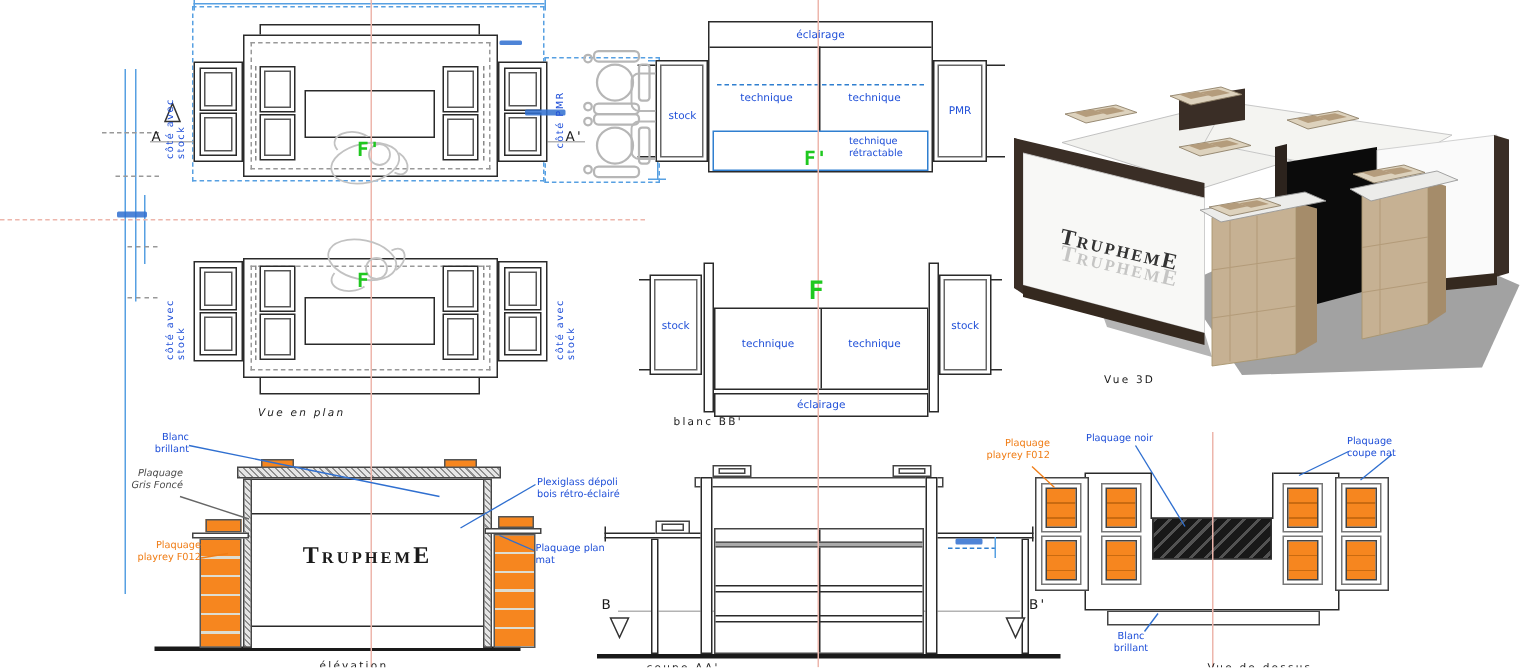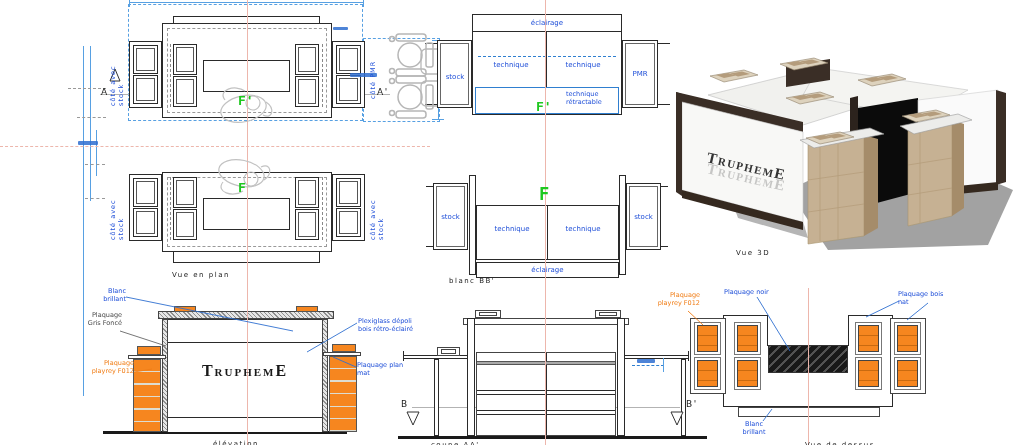--- a/index.html
+++ b/index.html
@@ -5,21 +5,21 @@
   html,body{margin:0;padding:0;background:#fff;}
   #canvas{position:relative;width:1024px;height:445px;background:#ffffff;overflow:hidden;
           font-family:"DejaVu Sans",sans-serif;}
   .abs{position:absolute;box-sizing:border-box;}
   .box{position:absolute;box-sizing:border-box;border:1.5px solid #2a2a2a;background:#fff;}
   .thin{border-width:1px;border-color:#444;}
   .noFill{background:transparent;}
   .ln{position:absolute;background:#2a2a2a;}
   .gln{position:absolute;background:#b3b3b3;}
   .lbl{position:absolute;font-size:6.5px;line-height:1.2;color:#1f4fd8;z-index:8;}
-  .or{color:#f07d16;} .gy{color:#4a4a4a;}
+  .or{color:#f07d16;} .gy{color:#4a4a4a;font-style:italic;}
   .ra{text-align:right;} .ctr{text-align:center;}
   .vert{writing-mode:vertical-rl;transform:rotate(180deg);letter-spacing:1px;}
   .grn{position:absolute;color:#1fc81f;font-weight:bold;font-size:13px;
        font-family:"DejaVu Sans Mono",monospace;z-index:8;}
   .cap{position:absolute;font-size:7px;color:#1a1a1a;letter-spacing:1.5px;z-index:8;}
   .dashB{position:absolute;box-sizing:border-box;border:1px dashed #57a0e2;}
   .dashT{position:absolute;border-top:1px dashed #57a0e2;}
   .dashG{position:absolute;border-top:1px dashed #999;}
   .dashV{position:absolute;border-left:1px dashed #888;}
   .cld{position:absolute;border-left:1px solid #edb6ac;z-index:6;}
@@ -111,21 +111,21 @@
     <div class="cab" style="left:336px;top:208px;width:25px;height:29px;"></div>
     <div class="dashV" style="left:170px;top:177px;height:63px;"></div>
     <div class="cab" style="left:173px;top:177px;width:24px;height:31px;"></div>
     <div class="cab" style="left:173px;top:209px;width:24px;height:31px;"></div>
     <div class="dashV" style="left:322px;top:177px;height:63px;"></div>
     <div class="cab" style="left:295px;top:177px;width:24px;height:31px;"></div>
     <div class="cab" style="left:295px;top:209px;width:24px;height:31px;"></div>
     <div class="grn" style="left:238px;top:180px;">F</div>
     <div class="lbl vert" style="left:110px;top:178px;height:62px;">côté avec stock</div>
     <div class="lbl vert" style="left:370px;top:178px;height:62px;">côté avec stock</div>
-    <div class="cap" style="left:172px;top:271px;">Vue en plan</div>
+    <div class="cap" style="left:172px;top:271px;font-style:italic;">Vue en plan</div>
   </div>
 
   <div>
     <div class="ln" style="left:425px;top:43px;width:12px;height:1px;"></div>
     <div class="ln" style="left:425px;top:104px;width:12px;height:1px;"></div>
     <div class="box" style="left:437px;top:40px;width:35px;height:68px;">
       <div class="abs" style="position:absolute;inset:2px;border:1px solid #666;"></div>
     </div>
     <div class="lbl" style="left:441px;top:73px;width:28px;text-align:center;font-size:7px;">stock</div>
     <div class="box" style="left:472px;top:14px;width:150px;height:101px;"></div>
@@ -307,21 +307,21 @@
     <div class="cabo" style="left:694px;top:322px;width:27px;height:33px;"></div>
     <div class="cabo" style="left:694px;top:357px;width:27px;height:33px;"></div>
     <div class="cabo" style="left:734px;top:322px;width:27px;height:33px;"></div>
     <div class="cabo" style="left:734px;top:357px;width:27px;height:33px;"></div>
     <div class="cabo" style="left:855px;top:322px;width:27px;height:33px;"></div>
     <div class="cabo" style="left:855px;top:357px;width:27px;height:33px;"></div>
     <div class="cabo" style="left:894px;top:322px;width:27px;height:33px;"></div>
     <div class="cabo" style="left:894px;top:357px;width:27px;height:33px;"></div>
     <div class="lbl ra or" style="left:652px;top:292px;width:48px;">Plaquage playrey F012</div>
     <div class="lbl" style="left:724px;top:289px;width:60px;">Plaquage noir</div>
-    <div class="lbl" style="left:898px;top:291px;width:50px;">Plaquage bois nat</div>
+    <div class="lbl" style="left:898px;top:291px;width:50px;">Plaquage coupe nat</div>
     <div class="lbl ctr" style="left:733px;top:421px;width:42px;">Blanc brillant</div>
     <div class="cap" style="left:805px;top:441px;">Vue de dessus</div>
   </div>
 
   <svg class="ovl" style="left:0;top:0;" width="1024" height="445" viewBox="0 0 1024 445">
 
     <g stroke="#2f6fd0" stroke-width="0.9" fill="none">
       <path d="M126,297 L293,331"></path>
       <path d="M357,323 L307,352"></path>
       <path d="M356,367 L333,357"></path>

